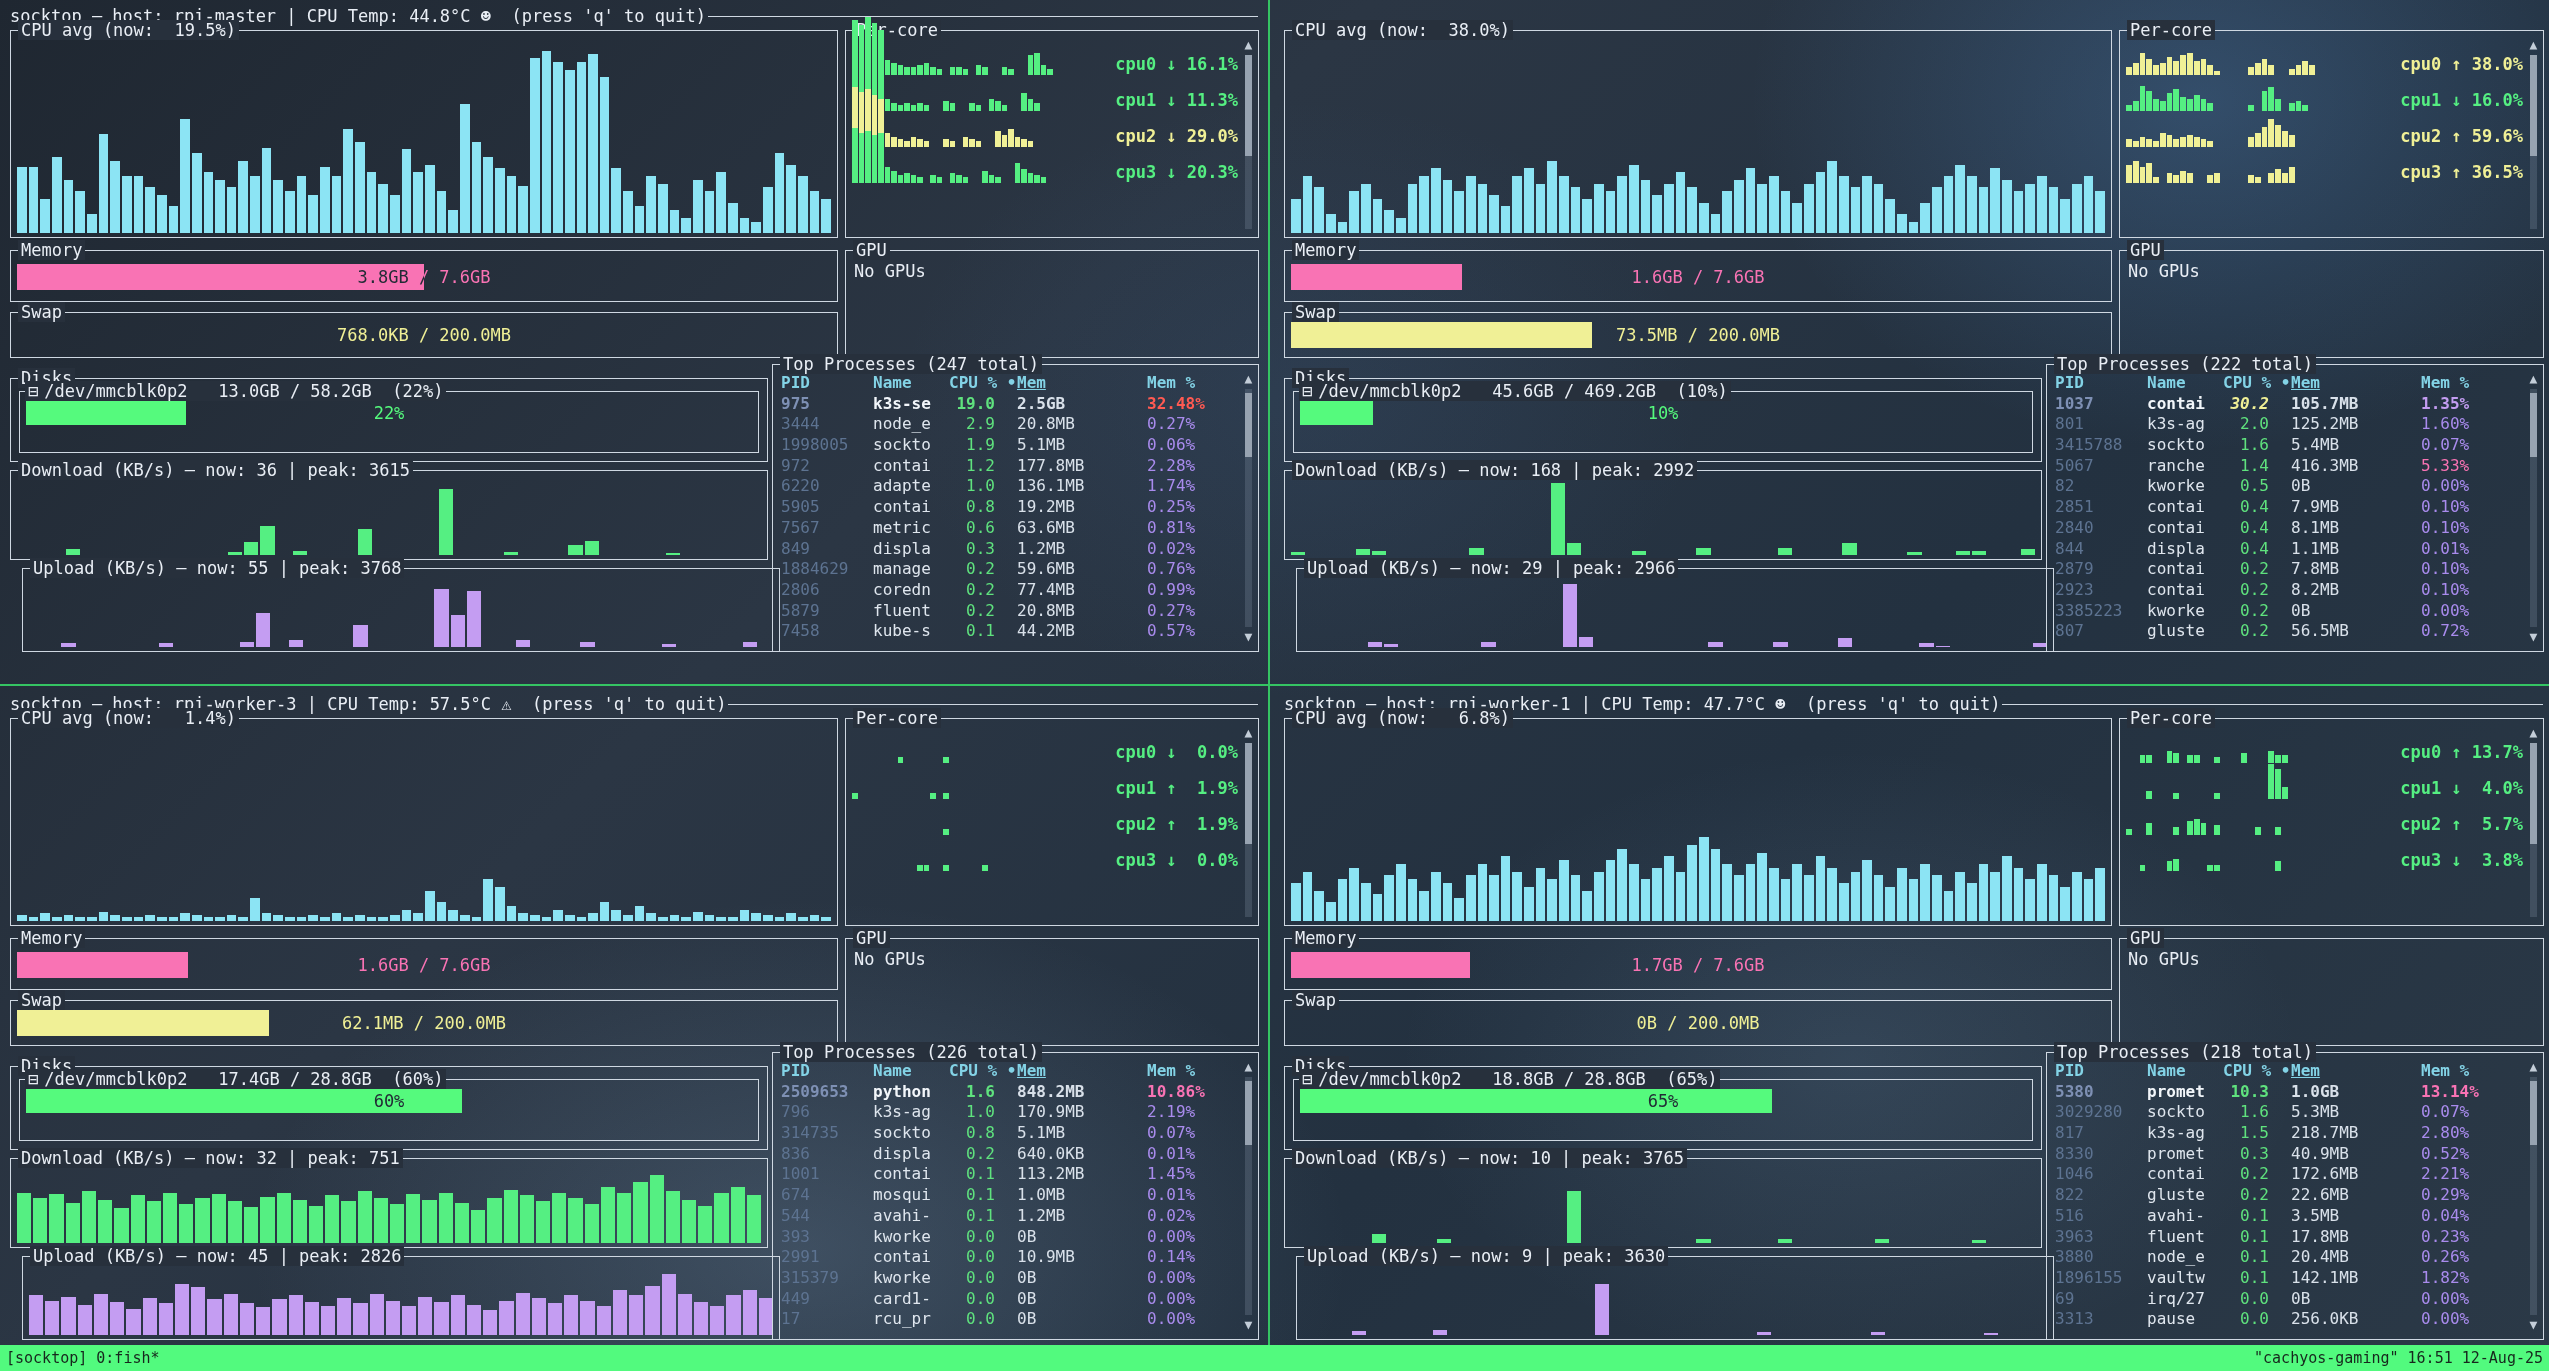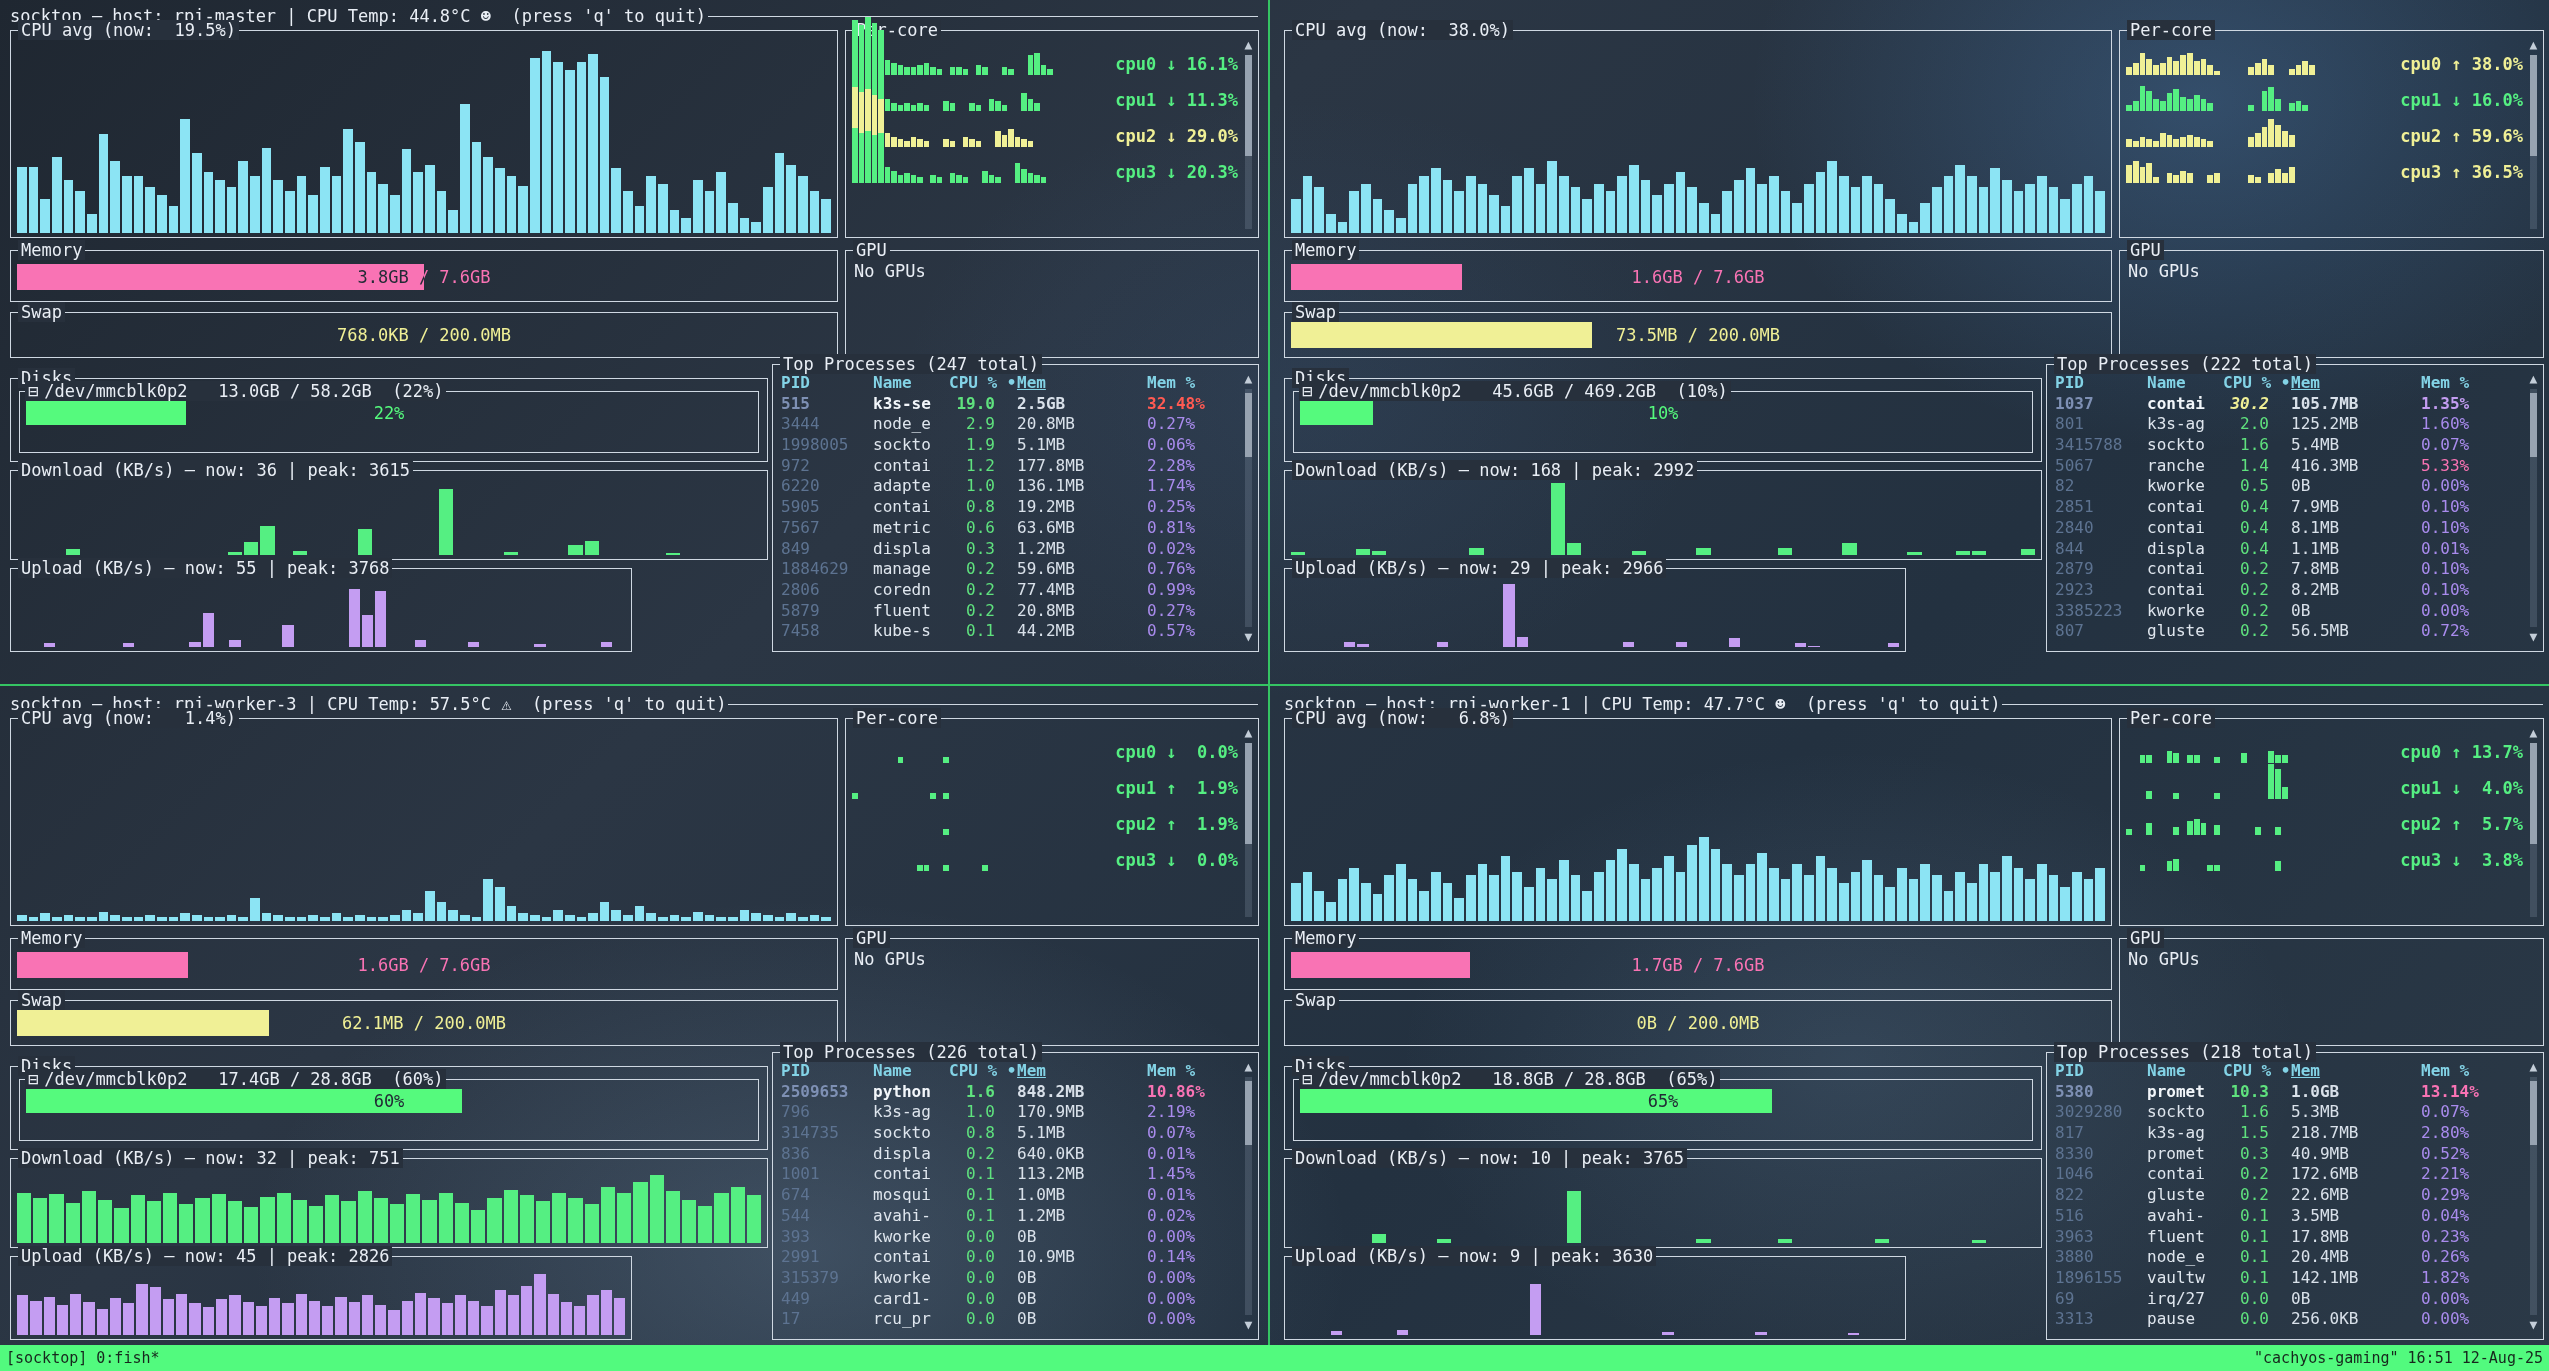--- a/index.html
+++ b/index.html
@@ -34,21 +34,21 @@
   .box { position:absolute; border:1px solid #cfd8e2; }
   .box-title { position:absolute; top:-11px; left:7px; padding:0 3px; font-size:17px;
     background:#27303c; white-space:pre; color:#e9eef5; line-height:20px; }
   .cpuavg  { left:10px; width:828px; top:30px;  height:208px; }
   .percore { left:845px; right:5px; top:30px;  height:208px; }
   .membox  { left:10px; width:828px; top:250px; height:52px; }
   .gpubox  { left:845px; right:5px; top:250px; height:108px; }
   .swapbox { left:10px; width:828px; top:312px; height:46px; }
   .diskbox { left:10px; width:758px; top:378px; height:84px; }
   .dlbox   { left:10px; width:758px; top:470px; height:90px; }
-  .ulbox   { left:10px; width:622px; top:568px; height:84px; }
+  .ulbox   { left:22px; width:758px; top:568px; height:84px; }
   .procbox { left:772px; right:5px; top:364px; height:288px; }
 
   .chart { position:absolute; left:6px; right:6px; top:12px; bottom:4px;
     display:flex; align-items:flex-end; gap:2px; }
   .chart .bar { flex:1 1 0; min-width:0; }
 
   .gpu-text { position:absolute; left:8px; top:10px; font-size:17px; white-space:pre; }
 
   .gauge { position:absolute; height:26px; }
   .gauge .gtext { position:absolute; left:0; top:0; width:100%; height:26px;
@@ -521,21 +521,21 @@
             <div class="bar" style="height: 0%; background: rgb(196, 157, 242);"></div>
             <div class="bar" style="height: 8%; background: rgb(196, 157, 242);"></div>
             <div class="bar" style="height: 0%; background: rgb(196, 157, 242);"></div>
           </div>
     </div>
 
     <div class="box procbox">
       <div class="box-title">Top Processes (247 total)</div>
       <div class="ptable">
             <div class="prow phead"><div class="c-pid">PID</div><div class="c-name">Name</div><div class="c-cpu">CPU % •</div><div class="c-mem">Mem</div><div class="c-memp">Mem %</div></div>
-            <div class="prow hl"><div class="c-pid">515</div><div class="c-name">k3s-se</div><div class="c-cpu">19.0</div><div class="c-mem">2.5GB</div><div class="c-memp" style="color: rgb(255, 90, 82);">32.48%</div></div>
+            <div class="prow hl"><div class="c-pid">975</div><div class="c-name">k3s-se</div><div class="c-cpu">19.0</div><div class="c-mem">2.5GB</div><div class="c-memp" style="color: rgb(255, 90, 82);">32.48%</div></div>
             <div class="prow"><div class="c-pid">3444</div><div class="c-name">node_e</div><div class="c-cpu">2.9</div><div class="c-mem">20.8MB</div><div class="c-memp">0.27%</div></div>
             <div class="prow"><div class="c-pid">1998005</div><div class="c-name">sockto</div><div class="c-cpu">1.9</div><div class="c-mem">5.1MB</div><div class="c-memp">0.06%</div></div>
             <div class="prow"><div class="c-pid">972</div><div class="c-name">contai</div><div class="c-cpu">1.2</div><div class="c-mem">177.8MB</div><div class="c-memp">2.28%</div></div>
             <div class="prow"><div class="c-pid">6220</div><div class="c-name">adapte</div><div class="c-cpu">1.0</div><div class="c-mem">136.1MB</div><div class="c-memp">1.74%</div></div>
             <div class="prow"><div class="c-pid">5905</div><div class="c-name">contai</div><div class="c-cpu">0.8</div><div class="c-mem">19.2MB</div><div class="c-memp">0.25%</div></div>
             <div class="prow"><div class="c-pid">7567</div><div class="c-name">metric</div><div class="c-cpu">0.6</div><div class="c-mem">63.6MB</div><div class="c-memp">0.81%</div></div>
             <div class="prow"><div class="c-pid">849</div><div class="c-name">displa</div><div class="c-cpu">0.3</div><div class="c-mem">1.2MB</div><div class="c-memp">0.02%</div></div>
             <div class="prow"><div class="c-pid">1884629</div><div class="c-name">manage</div><div class="c-cpu">0.2</div><div class="c-mem">59.6MB</div><div class="c-memp">0.76%</div></div>
             <div class="prow"><div class="c-pid">2806</div><div class="c-name">coredn</div><div class="c-cpu">0.2</div><div class="c-mem">77.4MB</div><div class="c-memp">0.99%</div></div>
             <div class="prow"><div class="c-pid">5879</div><div class="c-name">fluent</div><div class="c-cpu">0.2</div><div class="c-mem">20.8MB</div><div class="c-memp">0.27%</div></div>

